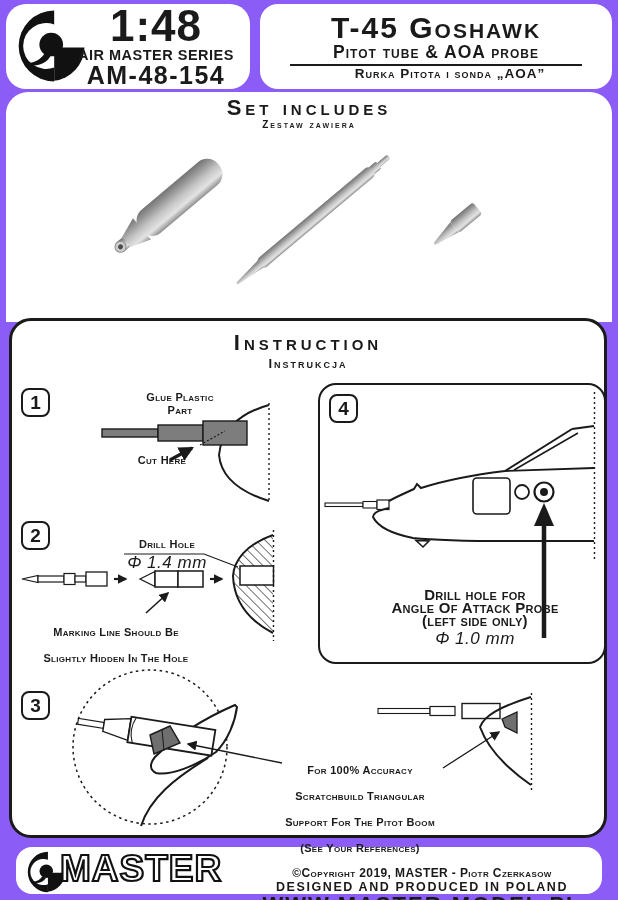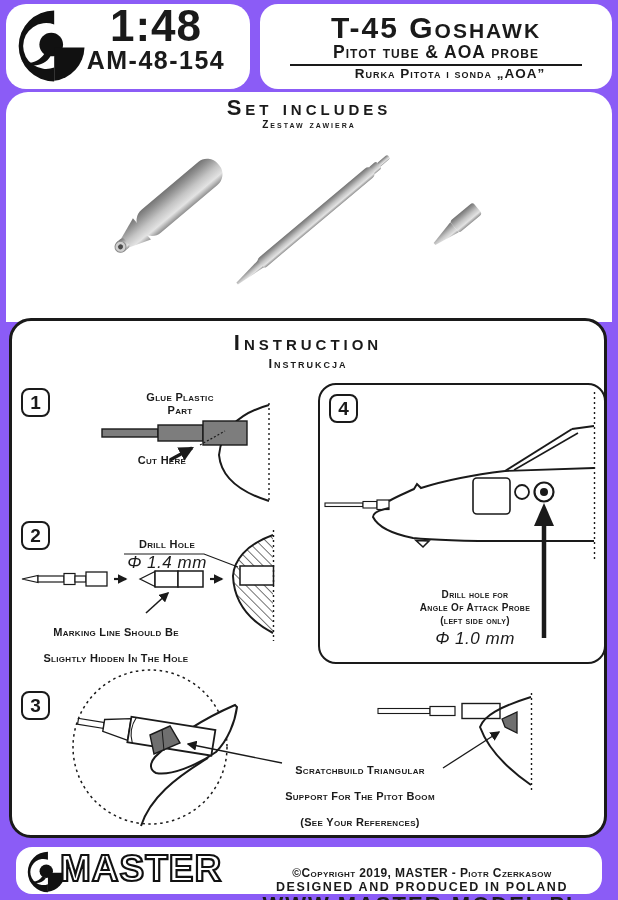--- a/index.html
+++ b/index.html
@@ -26,21 +26,21 @@
   .hr-rule{width:292px;border-top:2px solid #1a1a1a;margin:2px 0 1px 0;}
   .hr-subpl{font-size:13.5px;font-weight:bold;font-variant:small-caps;line-height:14px;letter-spacing:1px;padding-left:28px;}
   .sec-title{left:0;width:618px;font-size:22px;letter-spacing:4px;}
   .sec-sub{left:0;width:618px;font-size:10px;letter-spacing:2px;}
   .inst-title{left:9px;width:598px;font-size:22px;letter-spacing:4px;}
   .inst-sub{left:9px;width:598px;font-size:13px;letter-spacing:2px;}
   .badge{position:absolute;width:29px;height:29px;border:2.5px solid #1a1a1a;border-radius:8px;
          background:#fff;box-sizing:border-box;text-align:center;z-index:6;
          font-size:19px;font-weight:bold;line-height:25px;}
   .lbl{font-size:11px;line-height:13px;letter-spacing:.3px;white-space:pre-line;}
-  .lbl4{font-size:10px;line-height:13px;letter-spacing:.3px;}
+  .lbl4{font-size:15px;line-height:13px;letter-spacing:.3px;}
   .dia{font-variant:normal;font-weight:normal;font-style:italic;font-size:17px;letter-spacing:.5px;}
   #brand{left:60px;top:849px;font-variant:normal;font-size:37px;line-height:40px;letter-spacing:1px;
          color:#fff;-webkit-text-stroke:2.2px #111;}
   .ft{left:248px;width:348px;}
   #ft-web{top:892px;font-variant:normal;font-size:22px;letter-spacing:2px;text-decoration:underline;}
   #ft-copy{top:866px;font-size:12px;letter-spacing:.4px;}
   #ft-prod{top:880px;font-variant:normal;font-size:12.5px;letter-spacing:1.6px;}
 </style>
 </head>
 <body>
@@ -49,20 +49,21 @@
 
   <div class="panel" id="hdr-left"></div>
   <div class="panel" id="hdr-right"></div>
   <div class="panel" id="set-panel"></div>
   <div class="panel" id="inst-panel"></div>
   <div id="step4-box"></div>
   <div class="panel" id="footer-box"></div>
 
   <div class="hl-block">
     <div class="hl-scale">1:48</div>
+    <div class="hl-series">AIR MASTER SERIES</div>
     <div class="hl-code">AM-48-154</div>
   </div>
 
   <div id="hdr-right-inner" style="position:absolute;left:260px;top:4px;width:352px;height:85px;z-index:6;">
     <div class="inner" style="position:relative;display:flex;flex-direction:column;align-items:center;justify-content:center;height:100%;border-radius:11px;">
       <div class="hr-title">T-45 Goshawk</div>
       <div class="hr-sub">Pitot tube &amp; AOA probe</div>
       <div class="hr-rule"></div>
       <div class="hr-subpl">Rurka Pitota i sonda „AOA”</div>
     </div>
@@ -84,20 +85,21 @@
   <div class="txt lbl" style="left:118px;top:454px;width:88px;">Cut Here</div>
 
   <div class="txt lbl" style="left:122px;top:538px;width:90px;">Drill Hole</div>
   <div class="txt dia" style="left:115px;top:553px;width:104px;">Φ 1.4 mm</div>
   <div class="txt lbl" style="left:14px;top:613px;width:204px;">
     <div>Marking Line Should Be</div>
     <div>Slightly Hidden In The Hole</div>
   </div>
 
   <div class="txt lbl" style="left:262px;top:751px;width:196px;">
+    <div>For 100% Accuracy</div>
     <div>Scratchbuild Triangular</div>
     <div>Support For The Pitot Boom</div>
     <div>(See Your References)</div>
   </div>
 
   <div class="txt lbl4" style="left:360px;top:588px;width:230px;">
     <div>Drill hole for</div>
     <div>Angle Of Attack Probe</div>
     <div>(left side only)</div>
   </div>

